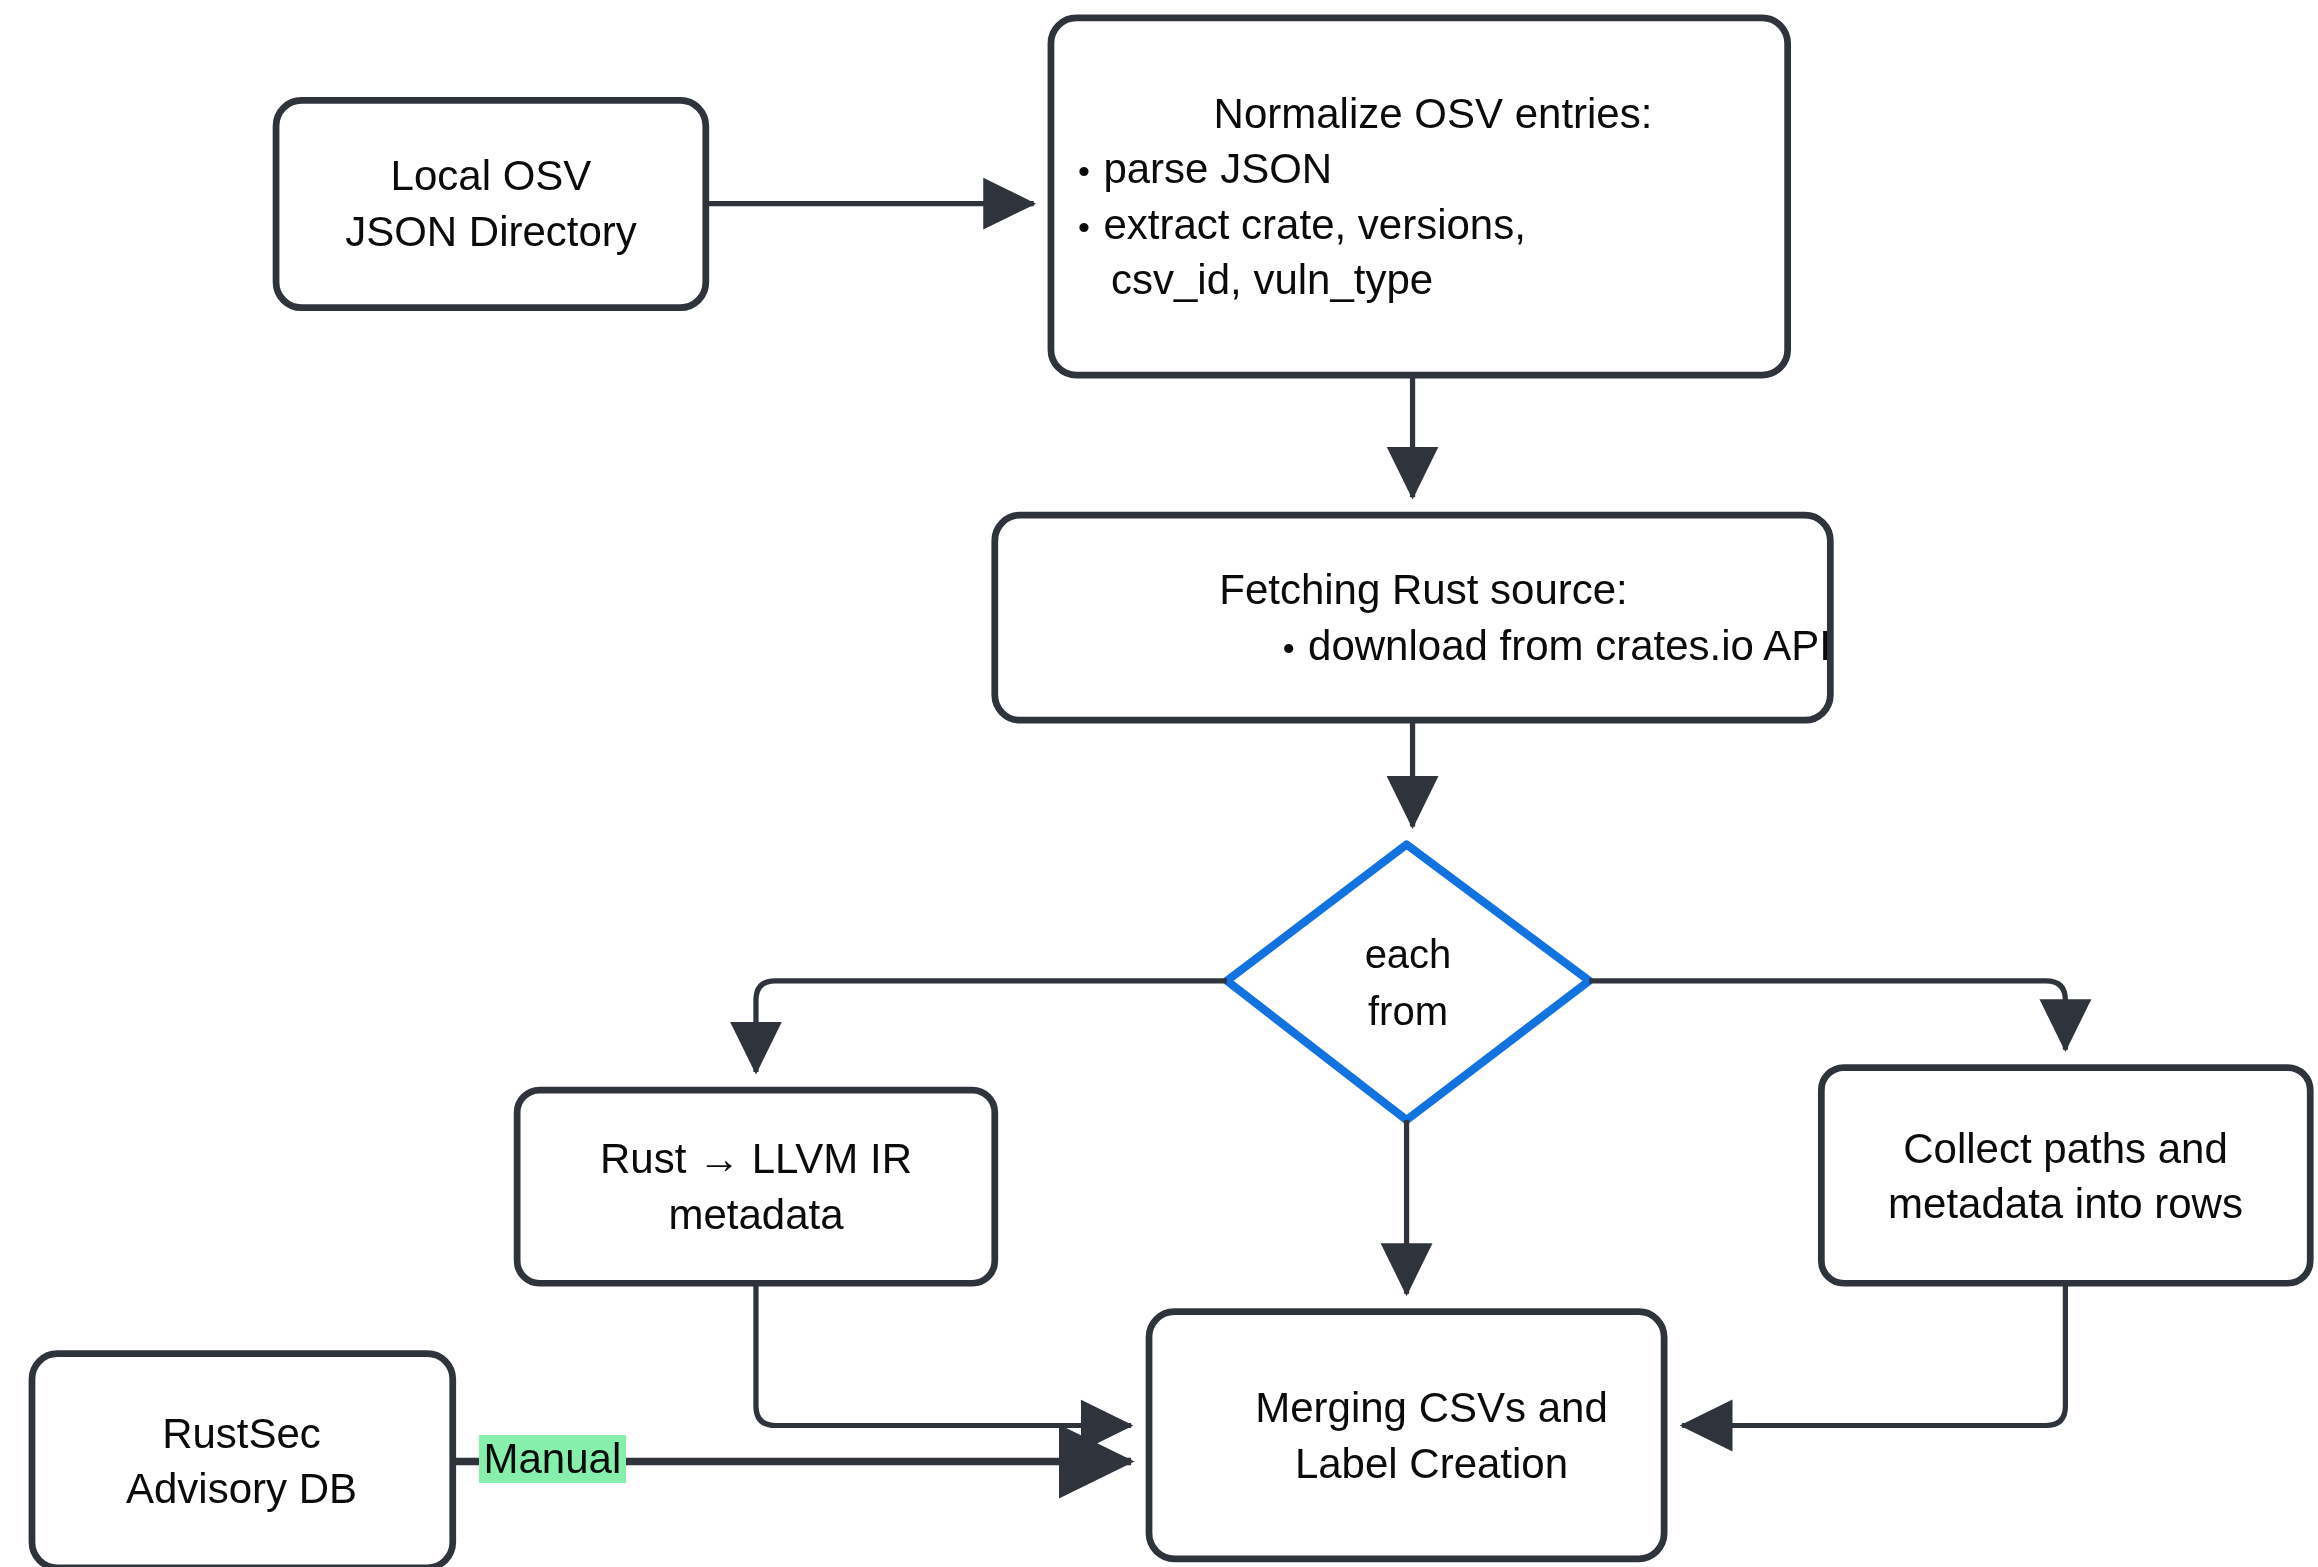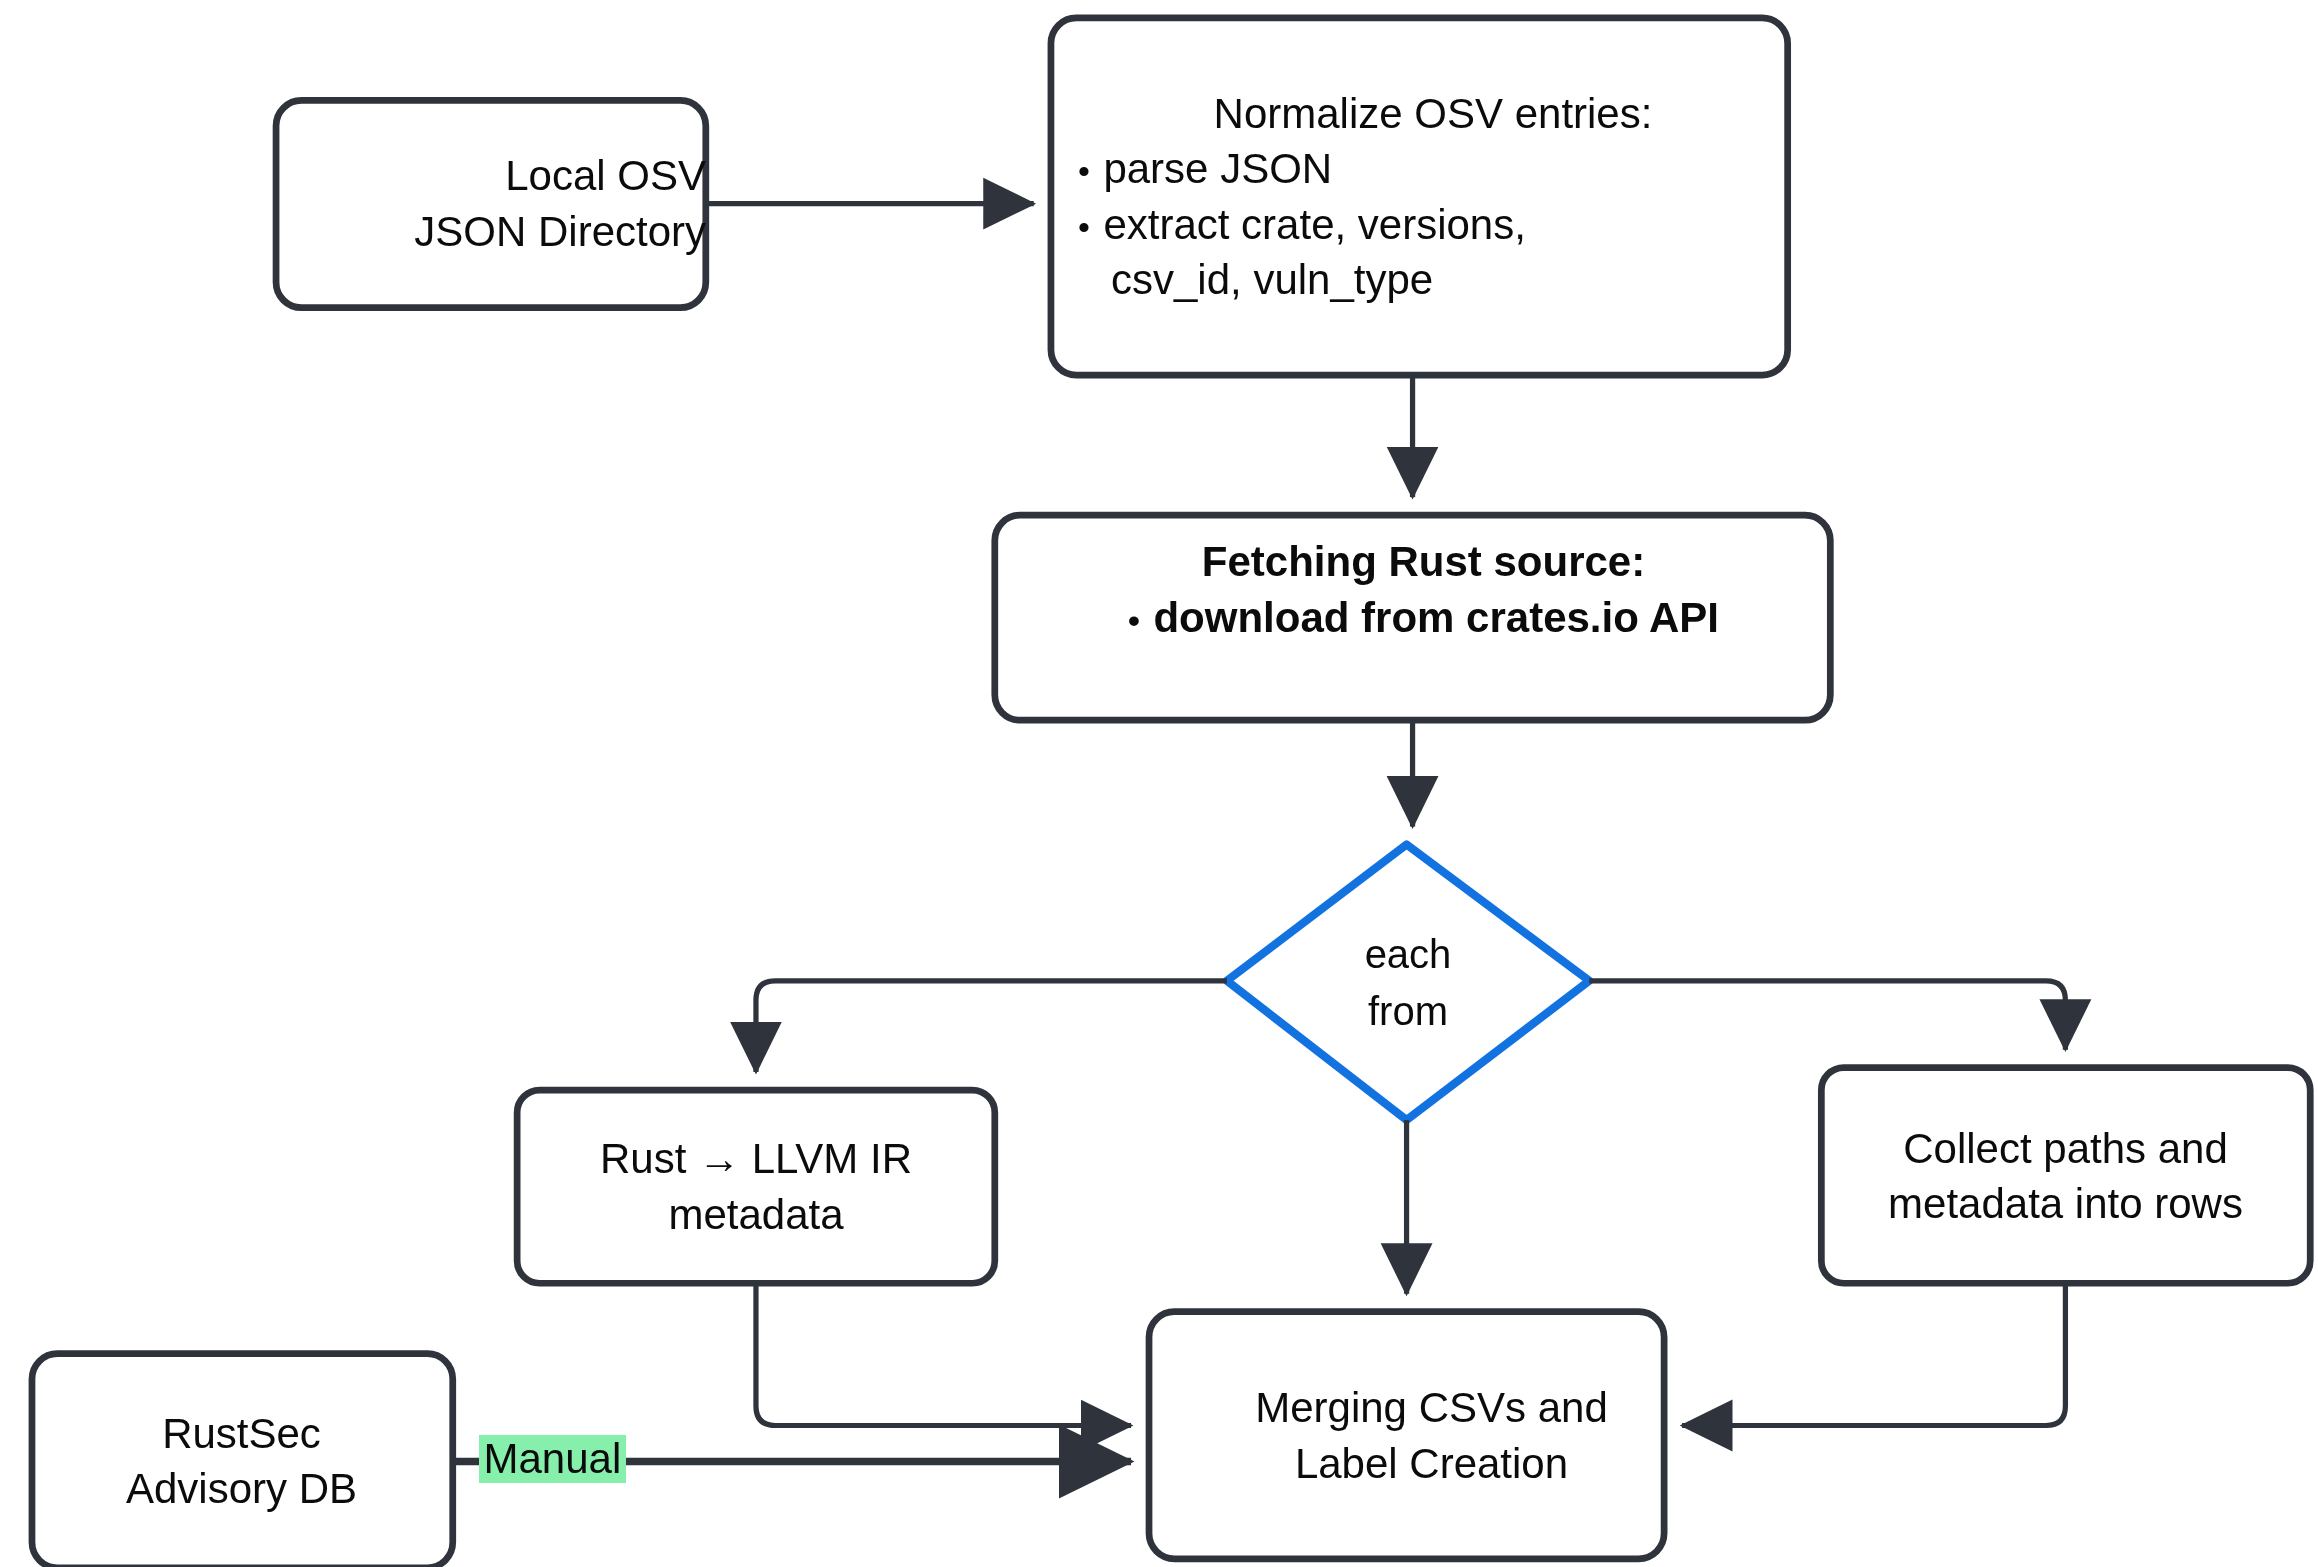--- a/index.html
+++ b/index.html
@@ -114,39 +114,39 @@
 
     <path d="M 1878 1496 L 1878 1728" fill="none" stroke="#2e333c" stroke-width="7" marker-end="url(#arrowEdge)"></path>
 
     <path d="M 1009 1714 L 1009 1878 Q 1009 1904 1035 1904 L 1510 1904" fill="none" stroke="#2e333c" stroke-width="7" marker-end="url(#arrowEdge)"></path>
 
     <path d="M 2758 1714 L 2758 1878 Q 2758 1904 2732 1904 L 2246 1904" fill="none" stroke="#2e333c" stroke-width="7" marker-end="url(#arrowEdge)"></path>
 
     <path d="M 605 1952 L 1510 1952" fill="none" stroke="#2e333c" stroke-width="10" marker-end="url(#arrowEdge)"></path>
   </svg>
 
-  <div class="node-label" style="left:276px; top:100px; width:430px; height:207px;align-items:flex-end;">
+  <div class="node-label" style="left:276px; top:100px; width:430px; height:207px;">
     <span class="line">Local OSV</span>
     <span class="line">JSON Directory</span>
   </div>
 
   <div class="node-label" style="left:1051px; top:18px; width:737px; height:357px; align-items:flex-start; padding-left:27px; box-sizing:border-box;">
     <span class="line" style="align-self:center;">Normalize OSV entries:</span>
     <span class="bullet-line">
       <span class="bullet-dot">•</span>
       <span>parse JSON</span>
     </span>
     <span class="bullet-line">
       <span class="bullet-dot">•</span>
       <span>extract crate, versions,</span>
     </span>
     <span class="line" style="padding-left:33px;">csv_id, vuln_type</span>
   </div>
 
-  <div class="node-label" style="left:995px; top:487px; width:836px; height:205px; align-items:center; padding-left:21px; box-sizing:border-box;font-weight:bold;">
+  <div class="node-label" style="left:995px; top:515px; width:836px; height:205px; align-items:flex-end; padding-left:21px; box-sizing:border-box;">
     <span class="line" style="align-self:center;">Fetching Rust source:</span>
     <span class="bullet-line">
       <span class="bullet-dot">•</span>
       <span>download from crates.io API</span>
     </span>
   </div>
 
   <div class="diamond-label" style="left:1227px; top:845px; width:362px; height:276px;">
     <span class="line">each</span>
     <span class="line">from</span>

